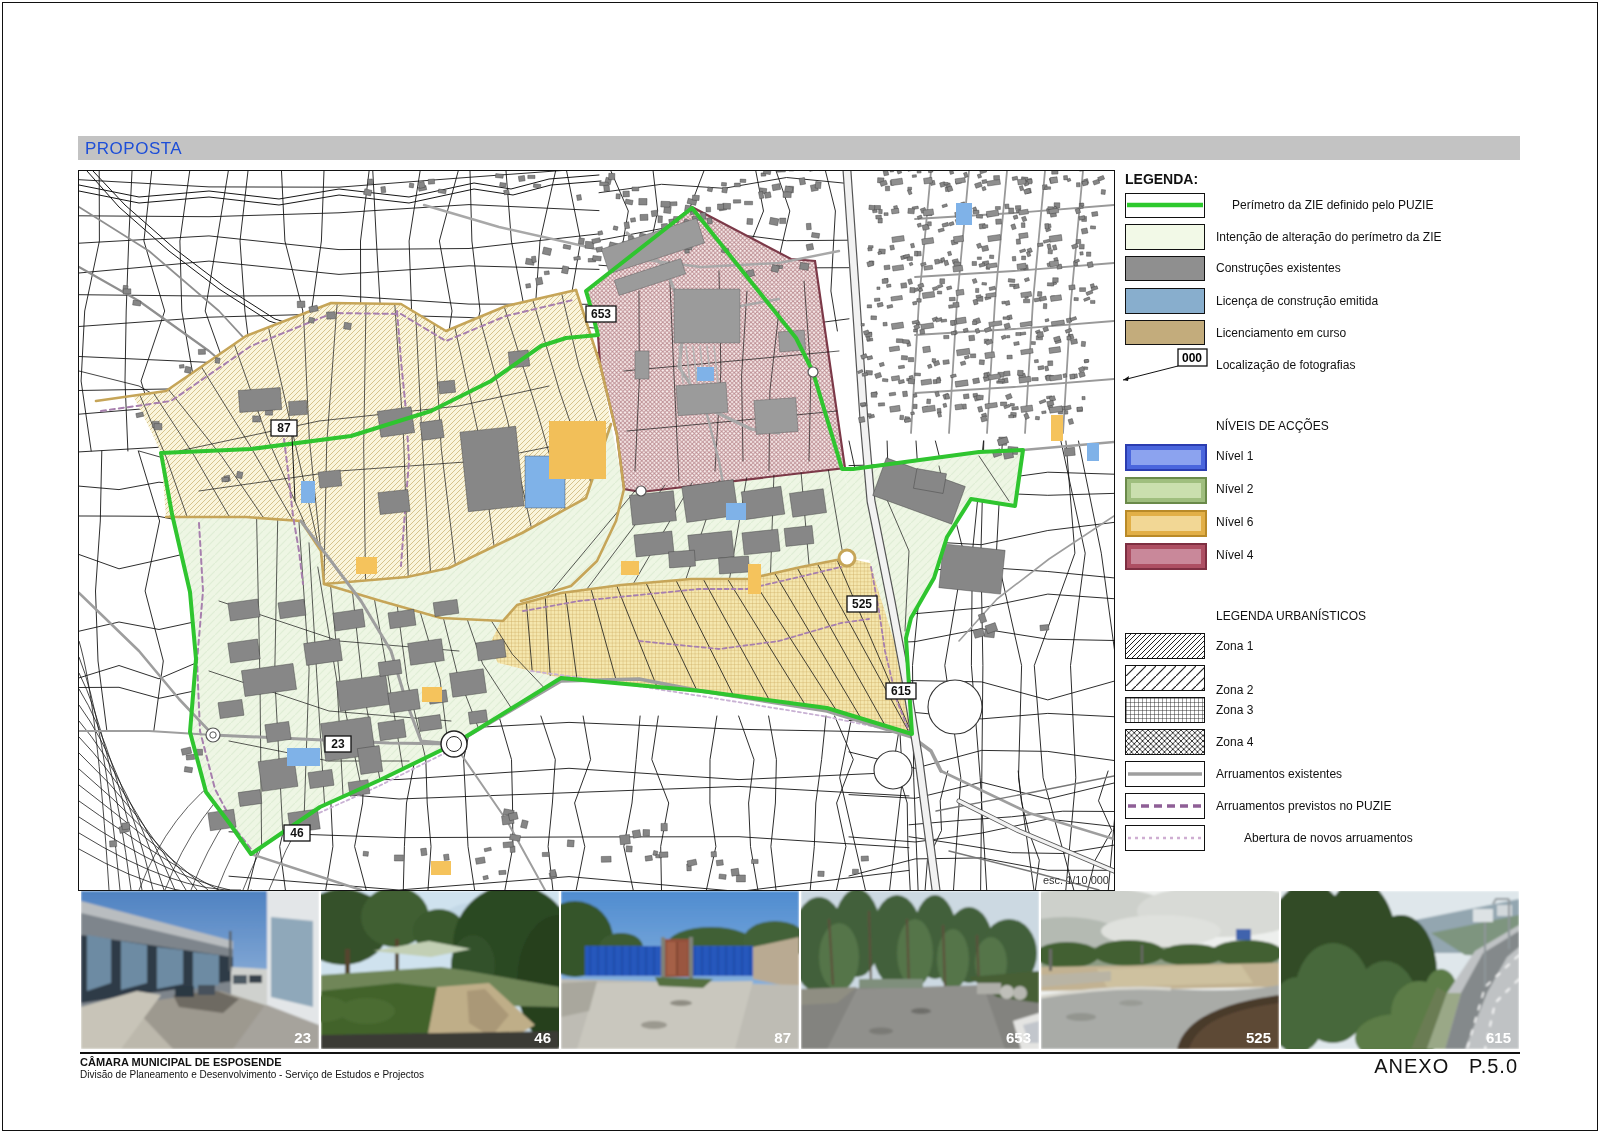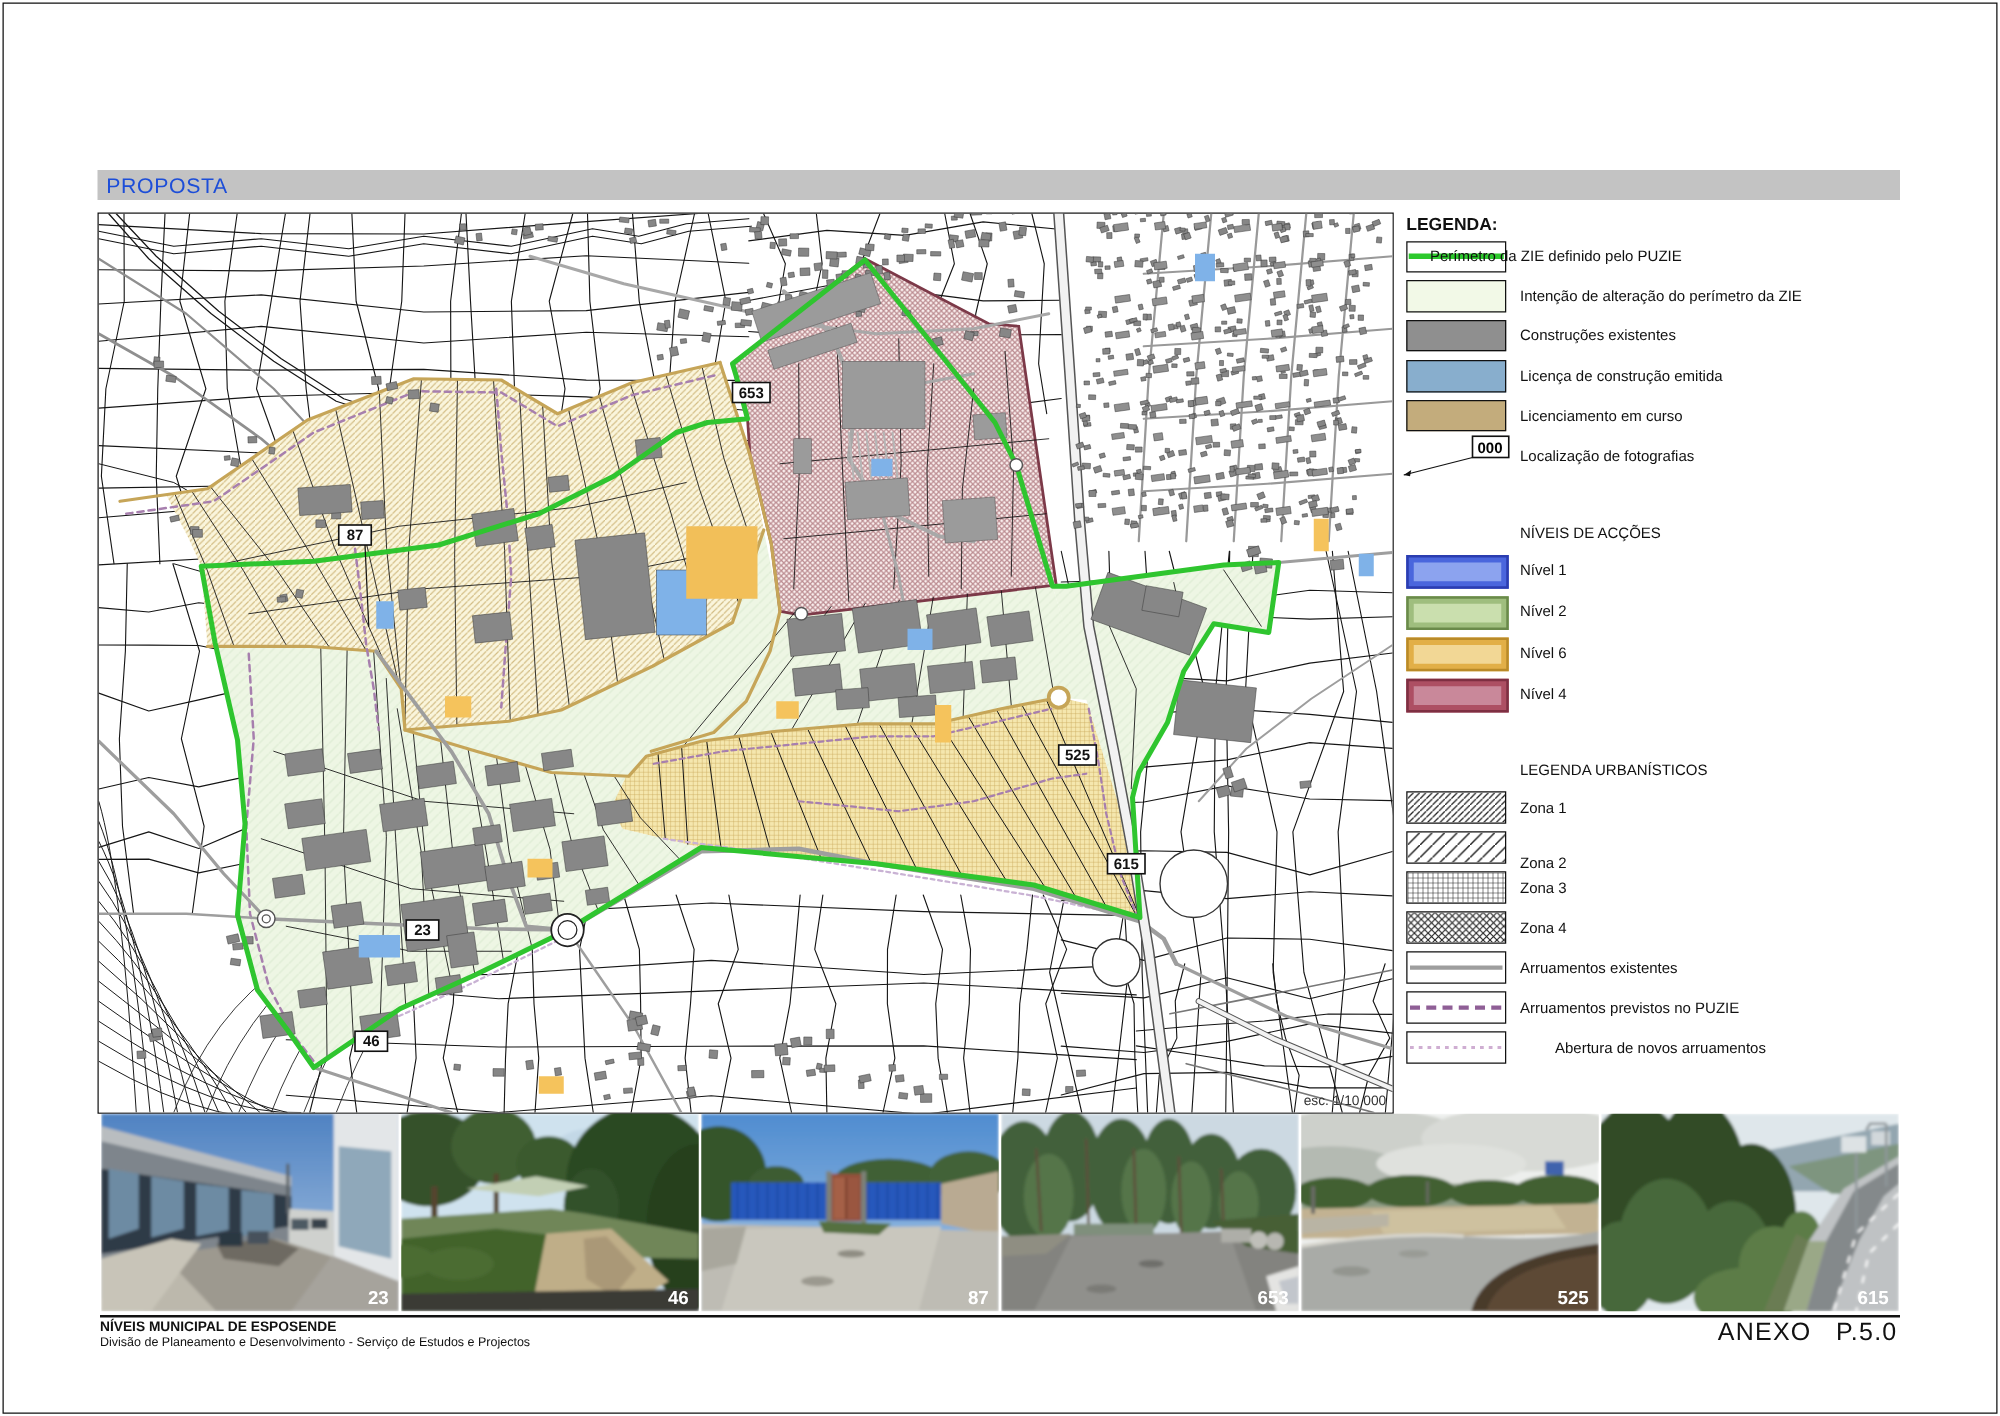--- a/index.html
+++ b/index.html
@@ -1019,21 +1019,21 @@
           <text x="822" y="524" font-size="12" font-weight="bold" text-anchor="middle" fill="#111">615</text>
         </g>
         <text x="1030" y="713" font-size="11" fill="#333" text-anchor="end">esc. 1/10 000</text>
       </svg></div>
   <div style="position:absolute;left:1125px;top:171px;font-size:14px;font-weight:bold;white-space:nowrap">LEGENDA:</div>
     <div style="position:absolute;left:1125px;top:193px;width:80px;height:25px;border:1px solid #111;box-sizing:border-box;background:#fff">
       <svg width="78" height="23" style="display:block">
         <line x1="1" y1="11" x2="77" y2="11" stroke="#2dc92d" stroke-width="4.5"></line>
       </svg>
     </div>
-    <div style="position:absolute;left:1144px;top:198px;font-size:12px;font-weight:normal;white-space:nowrap">Perímetro da ZIE definido pelo PUZIE</div>
+    <div style="position:absolute;left:1232px;top:198px;font-size:12px;font-weight:normal;white-space:nowrap">Perímetro da ZIE definido pelo PUZIE</div>
     <div style="position:absolute;left:1125px;top:224px;width:80px;height:26px;border:1px solid #111;box-sizing:border-box;background:#f2f9e7"></div>
     <div style="position:absolute;left:1216px;top:230px;font-size:12px;font-weight:normal;white-space:nowrap">Intenção de alteração do perímetro da ZIE</div>
     <div style="position:absolute;left:1125px;top:256px;width:80px;height:25px;border:1px solid #111;box-sizing:border-box;background:#8f8f8f"></div>
     <div style="position:absolute;left:1216px;top:261px;font-size:12px;font-weight:normal;white-space:nowrap">Construções existentes</div>
     <div style="position:absolute;left:1125px;top:288px;width:80px;height:26px;border:1px solid #111;box-sizing:border-box;background:#88aecd"></div>
     <div style="position:absolute;left:1216px;top:294px;font-size:12px;font-weight:normal;white-space:nowrap">Licença de construção emitida</div>
     <div style="position:absolute;left:1125px;top:320px;width:80px;height:25px;border:1px solid #111;box-sizing:border-box;background:#c3ac7c"></div>
     <div style="position:absolute;left:1216px;top:326px;font-size:12px;font-weight:normal;white-space:nowrap">Licenciamento em curso</div>
     <svg style="position:absolute;left:1115px;top:348px" width="100" height="36">
       <rect x="63" y="1" width="29" height="17" fill="#fff" stroke="#111" stroke-width="1.3"></rect>
@@ -1355,15 +1355,15 @@
         <polygon points="166,102 180,102 164,158 146,158" fill="#9aa887"></polygon>
         <rect x="192" y="18" width="20" height="13" fill="#dde2e4"></rect>
         <rect x="216" y="14" width="15" height="11" fill="#d2d8db"></rect>
         <line x1="204" y1="31" x2="204" y2="96" stroke="#8f969a" stroke-width="2"></line>
         <line x1="228" y1="8" x2="228" y2="58" stroke="#8f969a" stroke-width="2"></line>
         <path d="M228,8 h-13 l-3,5" stroke="#8f969a" stroke-width="2" fill="none"></path>
       </g>
       <text x="230" y="152" font-size="15" font-weight="bold" fill="#fff" text-anchor="end" font-family="Liberation Sans,sans-serif">615</text>
     </svg>
   <div class="abs" style="left:80px;top:1052px;width:1440px;border-top:2px solid #111"></div>
-  <div class="abs" style="left:80px;top:1056px;font-size:11px;font-weight:bold">NÍVEIS MUNICIPAL DE ESPOSENDE</div>
+  <div class="abs" style="left:80px;top:1056px;font-size:11px;font-weight:bold">CÂMARA MUNICIPAL DE ESPOSENDE</div>
   <div class="abs" style="left:80px;top:1069px;font-size:10px">Divisão de Planeamento e Desenvolvimento - Serviço de Estudos e Projectos</div>
   <div class="abs" style="right:82px;top:1055px;font-size:20px;letter-spacing:1px">ANEXO&nbsp;&nbsp; P.5.0</div>
 </div>
 </body></html>

